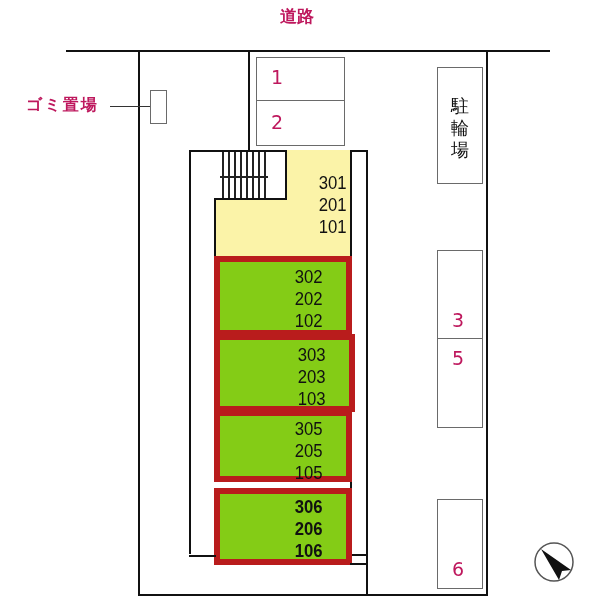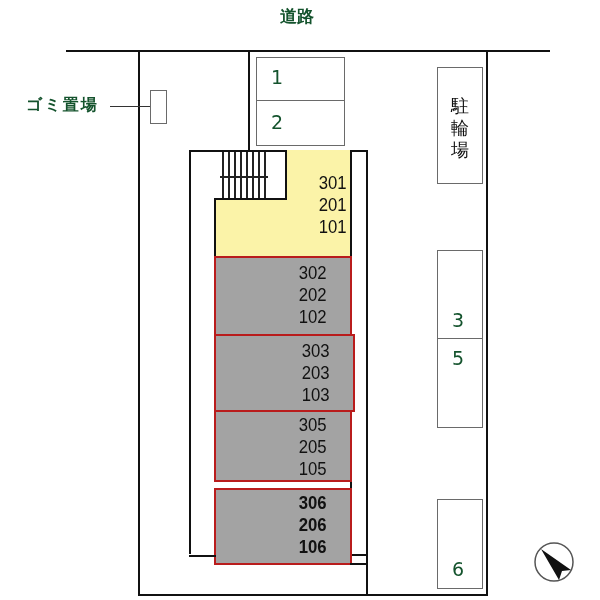--- a/index.html
+++ b/index.html
@@ -3,23 +3,23 @@
   <meta charset="utf-8">
   <style>
     html, body { margin: 0; padding: 0; background: #ffffff; }
     body { width: 600px; height: 600px; position: relative; overflow: hidden;
            font-family: "DejaVu Sans", sans-serif; color: #111; }
     .abs { position: absolute; box-sizing: border-box; }
     .line-h { position: absolute; height: 2px; background: #111; }
     .line-v { position: absolute; width: 2px; background: #111; }
     .thin-box { position: absolute; box-sizing: border-box; border: 1.5px solid #6a6a6a; background: #fff; }
     .bold-box { position: absolute; box-sizing: border-box; border: 2px solid #111; }
-    .label { position: absolute; font-size: 17px; color: #14532d; text-align: center; }
-    .unit-block { position: absolute; box-sizing: border-box; background: #a3a3a3;
-                  border: 2px solid #b91c1c; }
+    .label { position: absolute; font-size: 17px; color: #be185d; text-align: center; }
+    .unit-block { position: absolute; box-sizing: border-box; background: #84cc16;
+                  border: 6px solid #b91c1c; }
     .unit-nums { position: absolute; right: 18px; top: 10px; width: 44px;
                  font-family: "Liberation Sans Narrow", "Liberation Sans", sans-serif;
                  font-size: 19px; line-height: 22px; text-align: center; color: #111;
                  transform: scaleX(0.88); transform-origin: right top; }
     .vtext { position: absolute; font-size: 18px; line-height: 22px; width: 24px; text-align: center; }
     .stair-line { position: absolute; width: 1.5px; background: #222; }
   </style>
 </head>
 <body>
 

